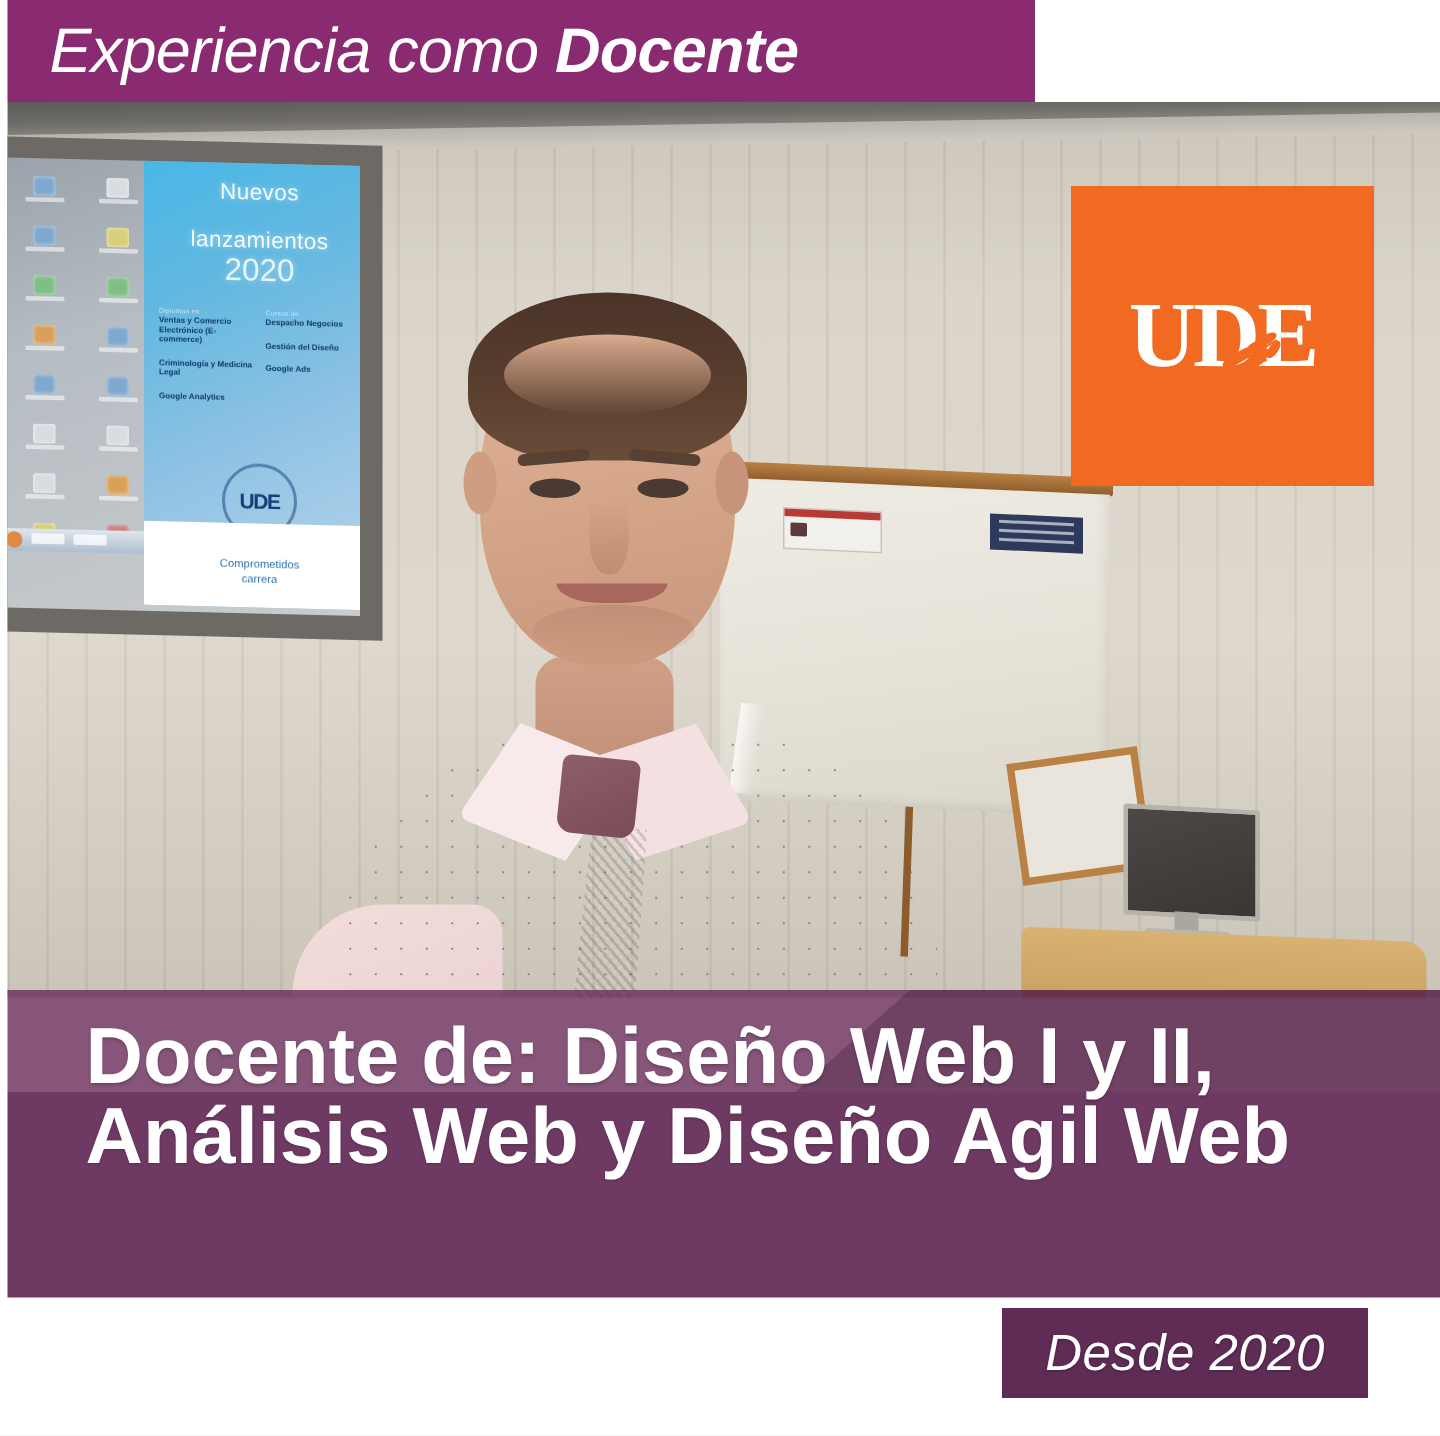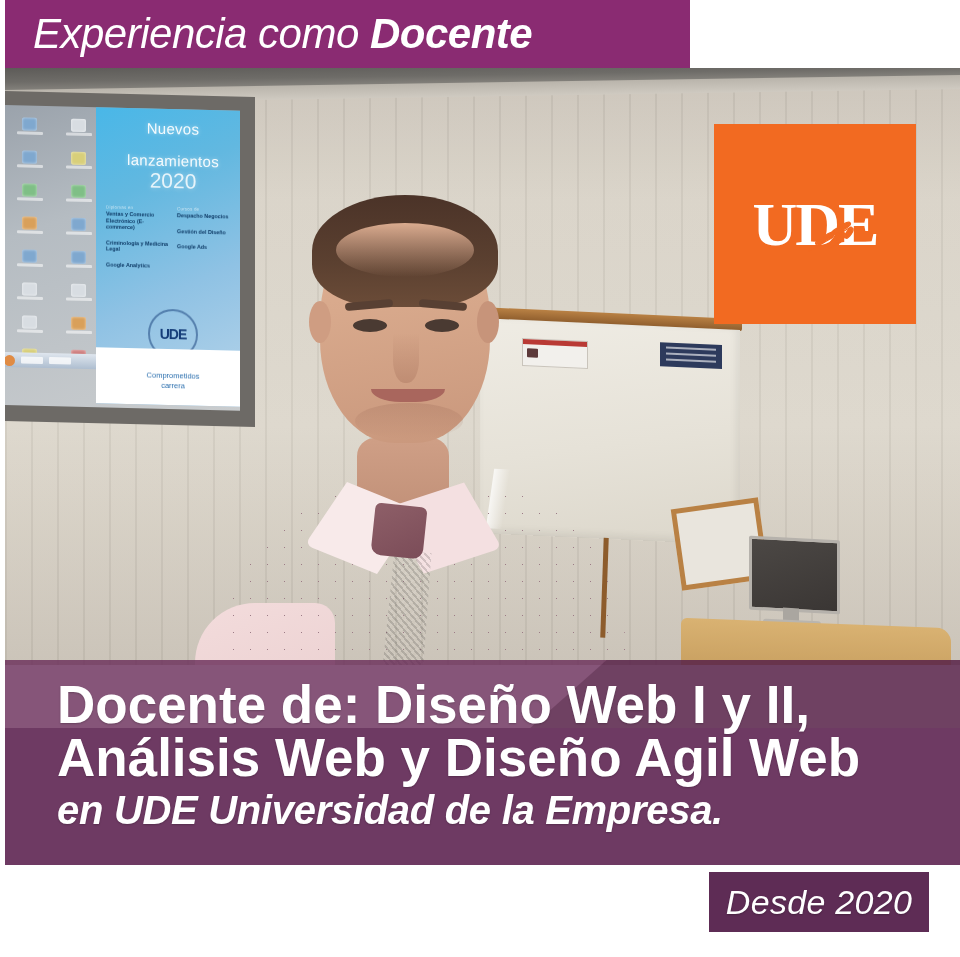--- a/index.html
+++ b/index.html
@@ -323,21 +323,21 @@
   .cap-line{
     font-size:53px;line-height:53px;font-weight:700;white-space:nowrap;
     text-shadow:0 1px 2px rgba(0,0,0,.22);
   }
   .cap-line.bold{
     font-weight:bold;font-style:italic;font-size:40px;letter-spacing:-.3px;
   }
 
   
   .badge{
-    position:absolute;left:709px;top:872px;width:220px;height:60px;
+    position:absolute;left:668px;top:872px;width:244px;height:60px;
     background:#5e2c55;
     display:flex;align-items:center;justify-content:center;text-align:right;
   }
   .badge-text{
     color:#ffffff;font-size:34px;font-style:italic;letter-spacing:.3px;
     text-shadow:0 1px 2px rgba(0,0,0,.25);
   }
 </style>
 </head>
 <body>
@@ -525,20 +525,19 @@
     </div>
   </div>
 
   <div class="band-upper"></div>
   <div class="band-diag"></div>
   <div class="band-lower"></div>
 
   <div class="caption">
     <div class="cap-line">Docente de: Diseño Web I y II,</div>
     <div class="cap-line">Análisis Web y Diseño Agil Web</div>
-    <div class="cap-line bold">en UDE Universidad de la Empresa.</div>
   </div>
 
   <div class="badge">
     <span class="badge-text">Desde 2020</span>
   </div>
 
 </div>
 
 </body></html>

